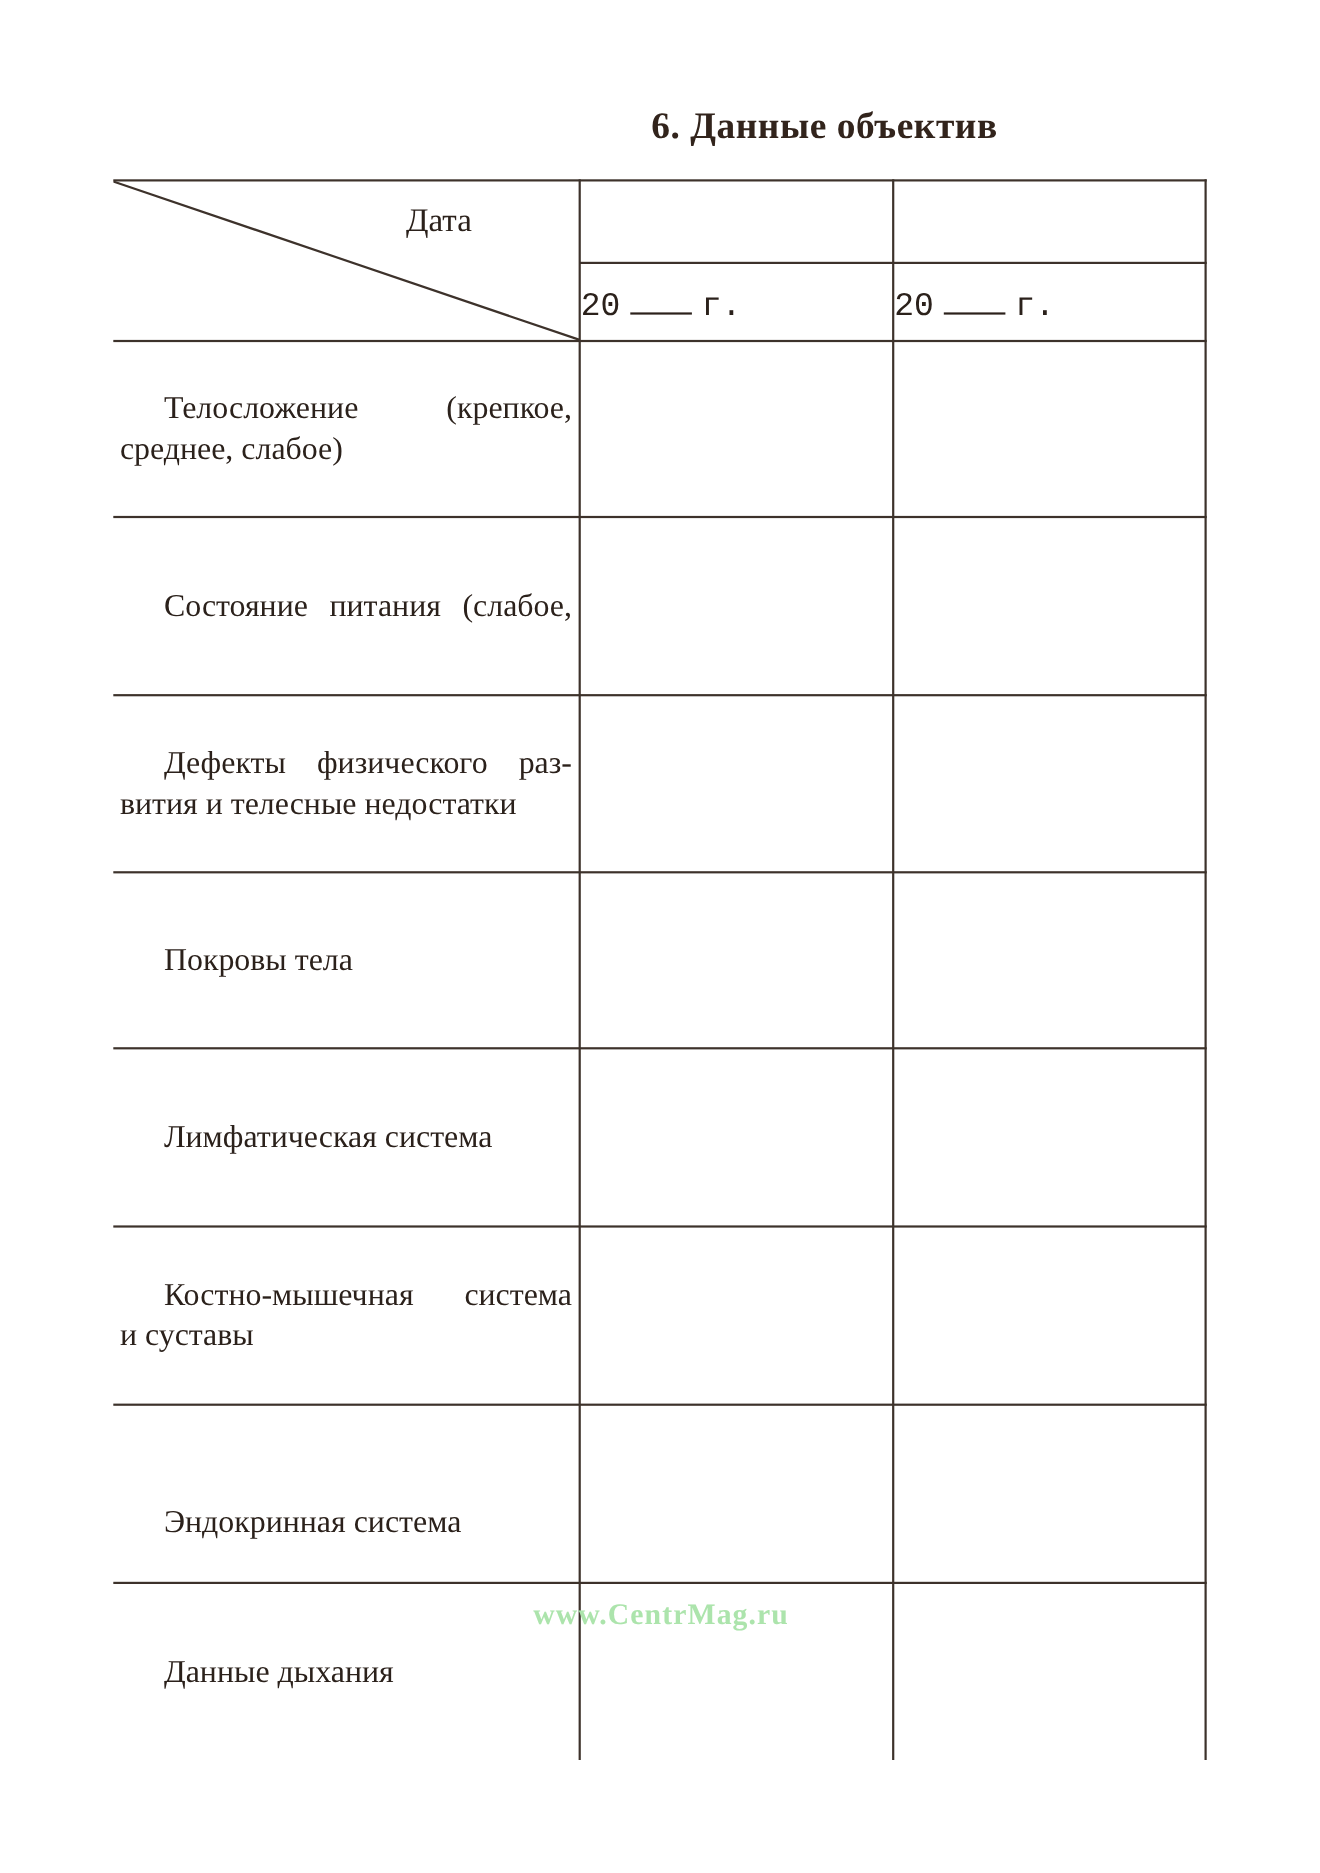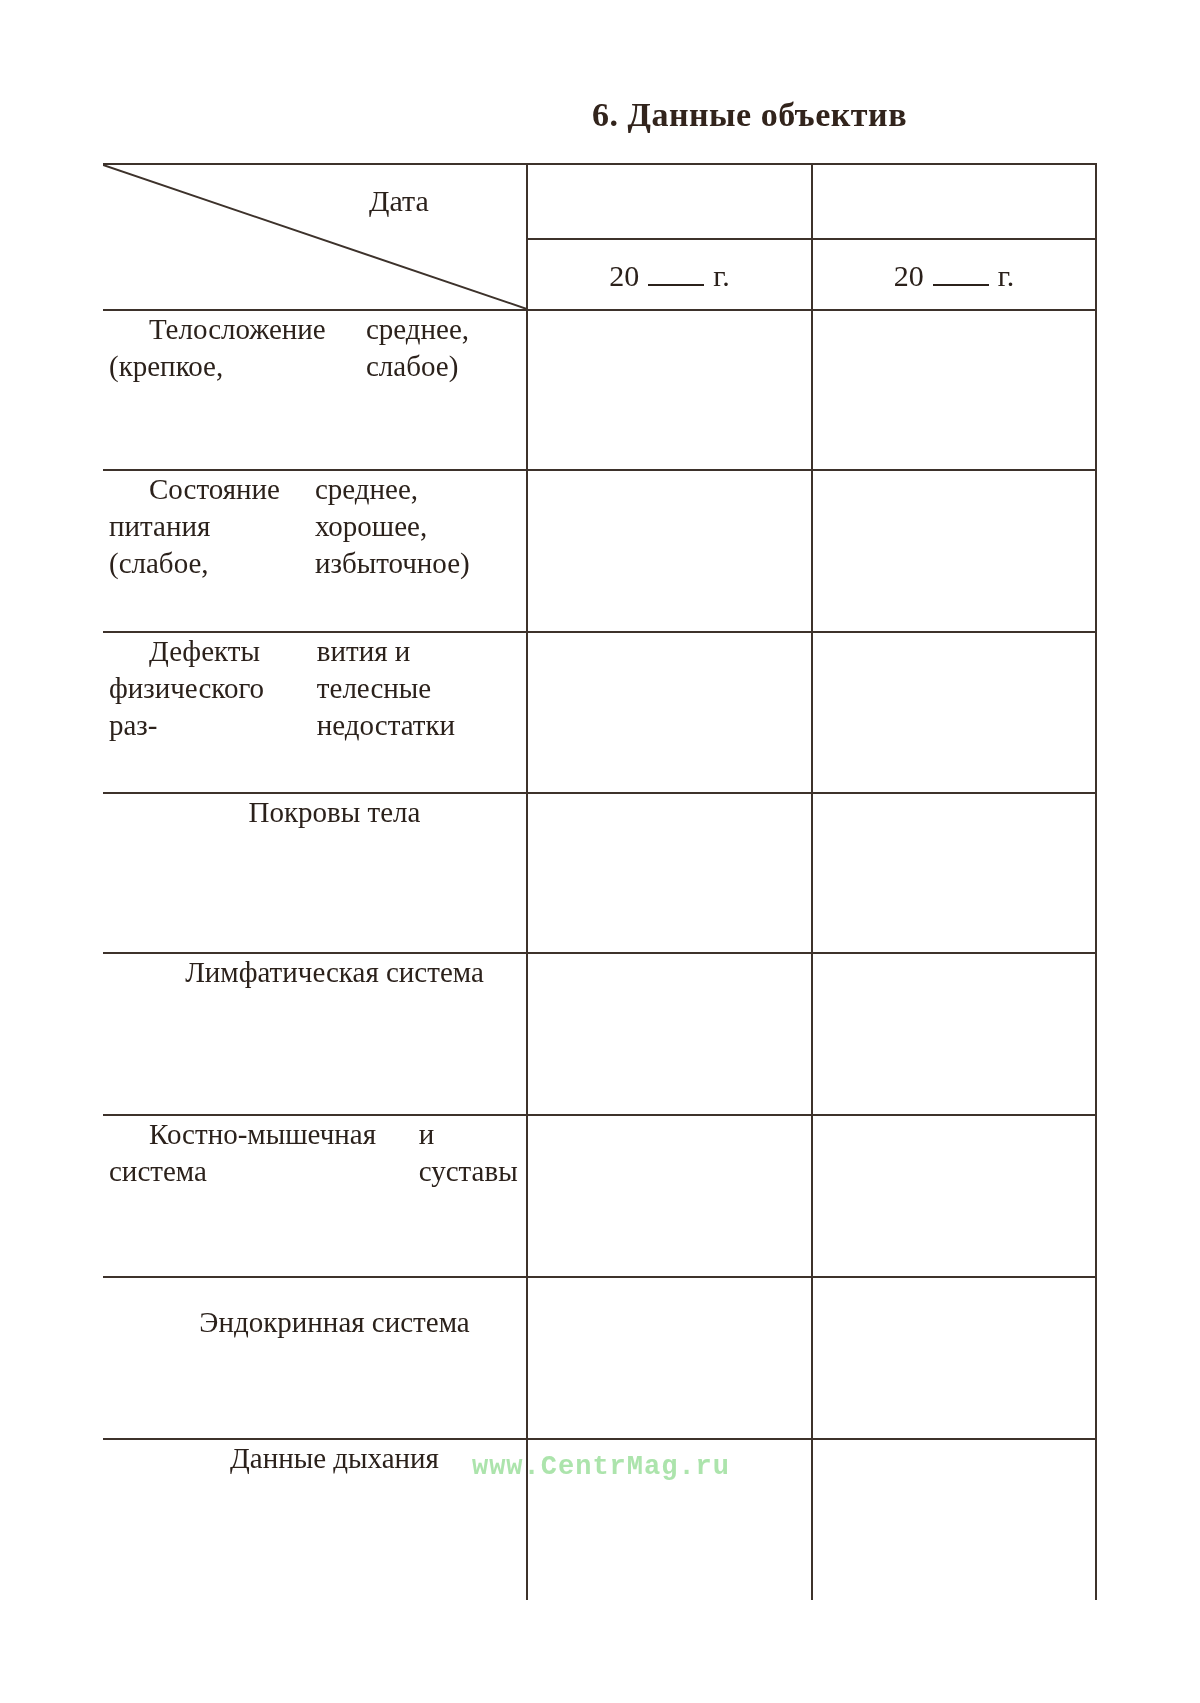--- a/index.html
+++ b/index.html
@@ -17,38 +17,38 @@
   .hline { position:absolute; left:103px; width:994px; height:2px; background:#3d322b; }
   .hline.partial { left:527px; width:570px; }
   .vline { position:absolute; top:163px; height:1437px; width:2px; background:#3d322b; }
   .diag  { position:absolute; left:103px; top:164px; }
   
   .date-label {
     position:absolute; left:283px; top:183px; width:232px;
     text-align:center; font-size:30px; line-height:36px;
   }
   .year-cell {
-    position:absolute; top:257px; height:50px; text-align:center;
-    font-size:30px; line-height:38px; white-space:nowrap;
+    position:absolute; top:257px; height:50px; 
+    font-size:30px; line-height:38px; white-space:nowrap;font-family:Liberation Mono, monospace;
   }
   .year-cell .blank {
     display:inline-block; width:56px; height:0.9em;
     border-bottom:2px solid #2b211b; margin:0 9px;
   }
   
   .row-label {
     position:absolute; left:103px; width:424px; box-sizing:border-box;
-    padding:0 7px 0 6px; display:flex; flex-direction:row;
+    padding:0 7px 0 6px; display:flex; flex-direction:column;
     justify-content:center; font-size:29px; line-height:37px;
   }
   .jline { text-align:justify; text-align-last:justify; text-indent:40px; }
   .single { text-indent:40px; }
   .watermark {
     position:absolute; left:449px; top:1452px; width:304px; text-align:center;
-    font-family:Liberation Mono, monospace;
+    font-family:Liberation Serif, serif;
     font-size:27px; font-weight:700; letter-spacing:1px; color:#ace4ac;
   }
 </style>
 </head>
 <body>
 
 <div class="page">
 
   <h1 class="title">6. Данные объектив</h1>
 
@@ -80,21 +80,20 @@
     <span>20</span><span class="blank"></span><span>г.</span>
   </div>
 
   <div class="row-label" style="top:311px; height:158px">
     <div class="jline">Телосложение (крепкое,</div>
     <div>среднее, слабое)</div>
   </div>
 
   <div class="row-label" style="top:471px; height:160px">
     <div class="jline">Состояние питания (слабое,</div>
-    <div>среднее, хорошее, избыточное)</div>
   </div>
 
   <div class="row-label" style="top:633px; height:159px">
     <div class="jline">Дефекты физического раз-</div>
     <div>вития и телесные недостатки</div>
   </div>
 
   <div class="row-label" style="top:794px; height:158px">
     <div class="single">Покровы тела</div>
   </div>

